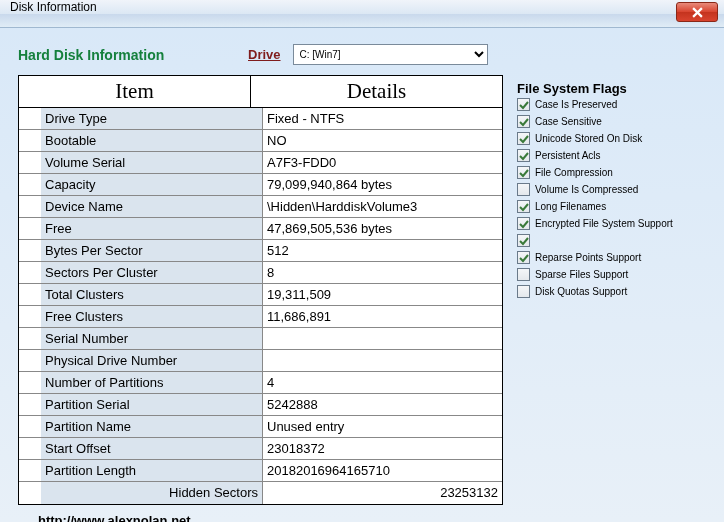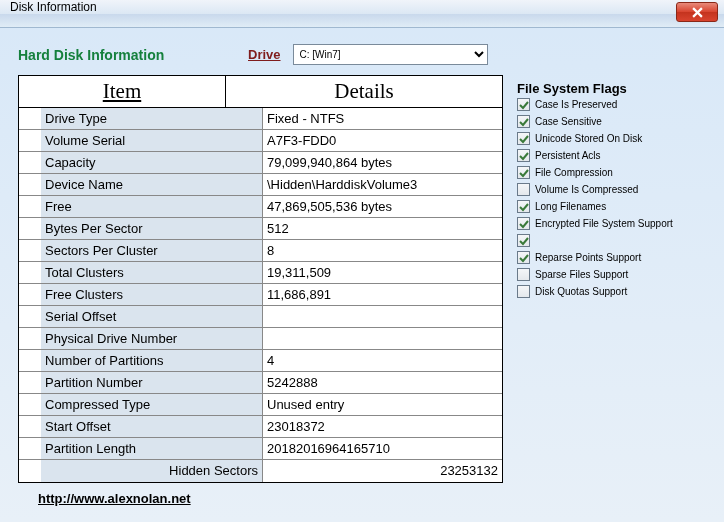--- a/index.html
+++ b/index.html
@@ -82,21 +82,21 @@
   display: flex;
   border-bottom: 1px solid #000;
 }
 .thead .th {
   text-align: center;
   font-family: "Times New Roman", serif;
   font-size: 21px;
   padding: 3px 0;
   background: #fff;
 }
-.th-item { width: 207px; border-right: 1px solid #000; text-decoration: underline; }
+.th-item { width: 232px; border-right: 1px solid #000; }
 .th-details { flex: 1; }
 .tbody {}
 .trow {
   display: flex;
   height: 22px;
   border-bottom: 1px solid #888;
 }
 .trow:last-child { border-bottom: none; text-align: right; }
 .tcell {
   padding: 2px 4px;
@@ -182,20 +182,24 @@
       <div class="thead">
         <div class="th th-item">Item</div>
         <div class="th th-details">Details</div>
       </div>
       <div class="tbody" id="tbody">
           <div class="trow">
             <div class="tcell item">Drive Type</div>
             <div class="tcell details">Fixed - NTFS</div>
           </div>
           <div class="trow">
+            <div class="tcell item">Bootable</div>
+            <div class="tcell details">NO</div>
+          </div>
+          <div class="trow">
             <div class="tcell item">Volume Serial</div>
             <div class="tcell details">A7F3-FDD0</div>
           </div>
           <div class="trow">
             <div class="tcell item">Capacity</div>
             <div class="tcell details">79,099,940,864 bytes</div>
           </div>
           <div class="trow">
             <div class="tcell item">Device Name</div>
             <div class="tcell details">\Hidden\HarddiskVolume3</div>
@@ -214,37 +218,37 @@
           </div>
           <div class="trow">
             <div class="tcell item">Total Clusters</div>
             <div class="tcell details">19,311,509</div>
           </div>
           <div class="trow">
             <div class="tcell item">Free Clusters</div>
             <div class="tcell details">11,686,891</div>
           </div>
           <div class="trow">
-            <div class="tcell item">Serial Offset</div>
+            <div class="tcell item">Serial Number</div>
             <div class="tcell details"></div>
           </div>
           <div class="trow">
             <div class="tcell item">Physical Drive Number</div>
             <div class="tcell details"></div>
           </div>
           <div class="trow">
             <div class="tcell item">Number of Partitions</div>
             <div class="tcell details">4</div>
           </div>
           <div class="trow">
-            <div class="tcell item">Partition Number</div>
+            <div class="tcell item">Partition Serial</div>
             <div class="tcell details">5242888</div>
           </div>
           <div class="trow">
-            <div class="tcell item">Compressed Type</div>
+            <div class="tcell item">Partition Name</div>
             <div class="tcell details">Unused entry</div>
           </div>
           <div class="trow">
             <div class="tcell item">Start Offset</div>
             <div class="tcell details">23018372</div>
           </div>
           <div class="trow">
             <div class="tcell item">Partition Length</div>
             <div class="tcell details">20182016964165710</div>
           </div>

